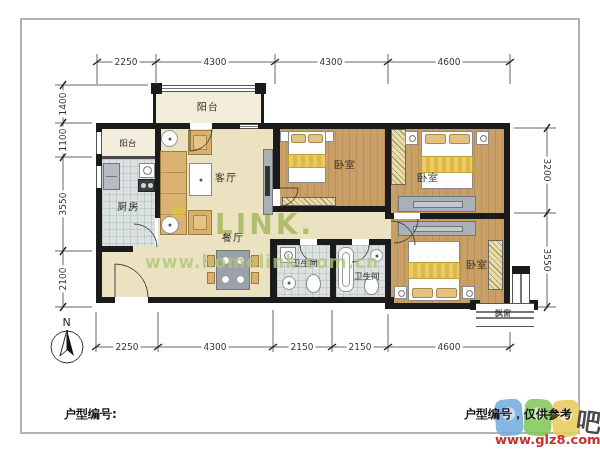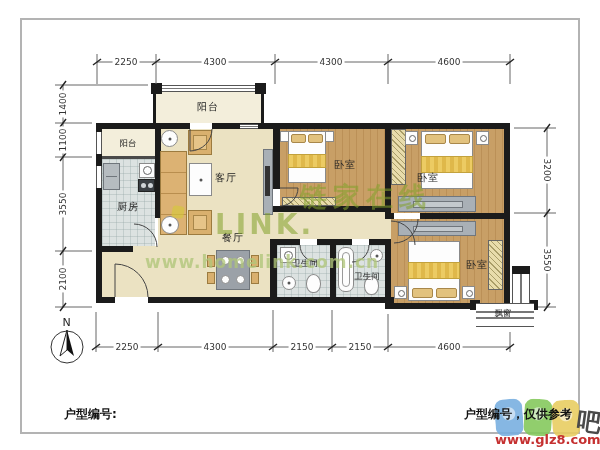--- a/index.html
+++ b/index.html
@@ -293,21 +293,20 @@
   <div class="lbl" style="left:345px;top:165px;">卧室</div>
   <div class="lbl" style="left:428px;top:178px;">卧室</div>
   <div class="lbl" style="left:477px;top:265px;">卧室</div>
   <div class="lbl lbl-s" style="left:305px;top:264px;">卫生间</div>
   <div class="lbl lbl-s" style="left:367px;top:277px;">卫生间</div>
   <div class="lbl lbl-s" style="left:503px;top:314px;">飘窗</div>
   <div class="lbl" style="left:67px;top:322px;font-size:11px;">N</div>
 
   <div style="position:absolute;left:172px;top:206px;width:12px;height:12px;border-radius:3px;background:rgba(214,200,60,.65);transform:rotate(10deg);z-index:7;"></div>
   <div class="wm" style="left:215px;top:208px;font-size:28px;letter-spacing:3px;">LINK.</div>
-  <div class="wm" style="left:300px;top:179px;font-size:27px;letter-spacing:6px;">链家在线</div>
   <div class="wm-url" style="left:145px;top:252px;">www.homelink.com.cn</div>
 
   <div class="bub" style="left:495px;top:399px;background-color:#76aee0;transform:rotate(-4deg);"></div>
   <div class="bub" style="left:524px;top:399px;background-color:#82c85a;transform:rotate(3deg);"></div>
   <div class="bub" style="left:552px;top:400px;background-color:#e8cc5e;transform:rotate(-3deg);"></div>
   <div class="ba" style="left:577px;top:406px;">吧</div>
   <div class="glz" style="left:495px;top:432px;">www.glz8.com</div>
 
   <div class="foot" style="left:28px;top:406px;margin-left:36px;">户型编号:</div>
   <div class="foot" style="right:28px;top:406px;">户型编号，仅供参考</div>

